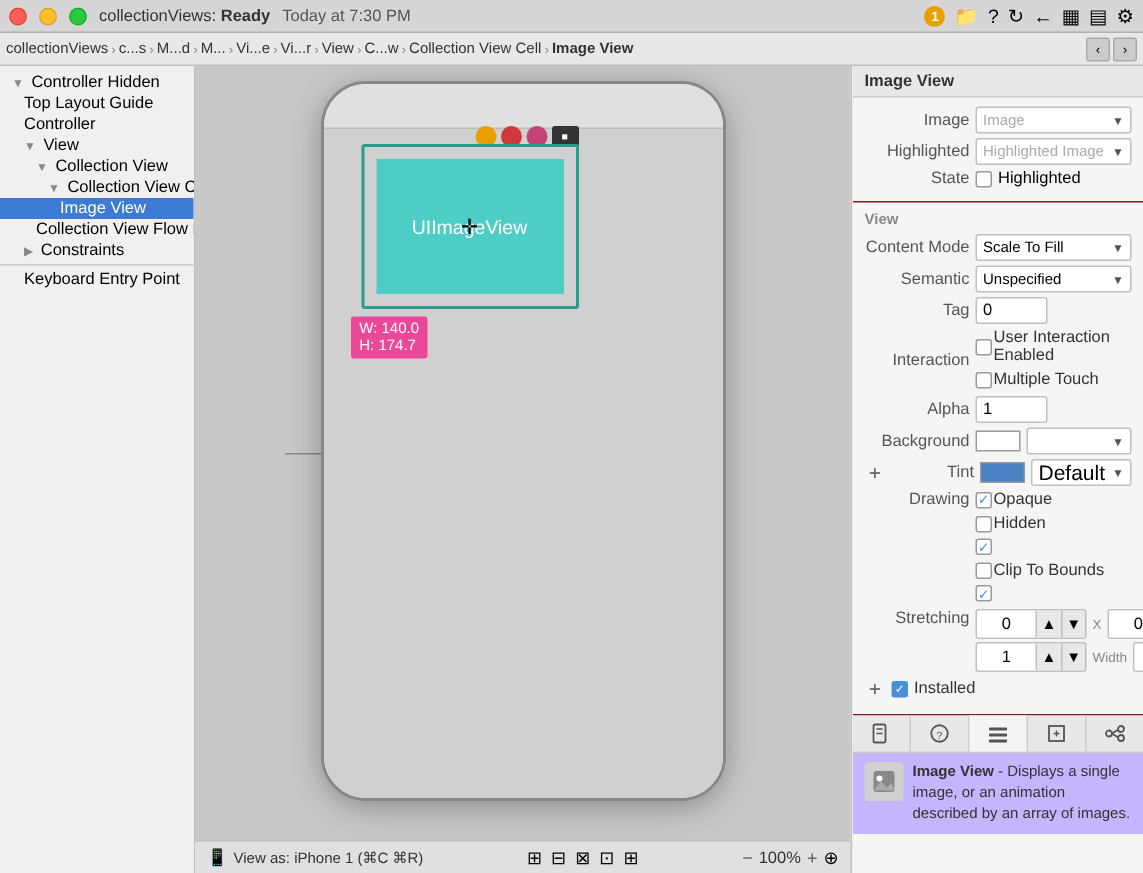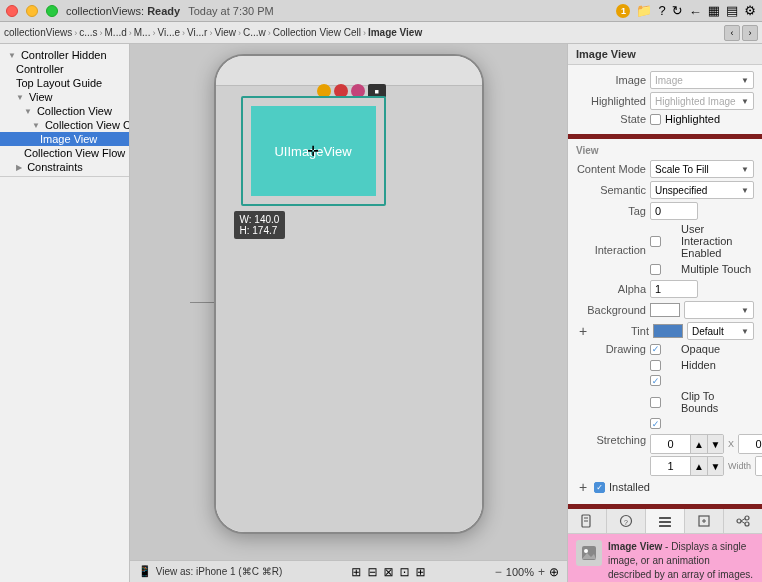--- a/index.html
+++ b/index.html
@@ -51,68 +51,68 @@
     .cell-image-view { position: absolute; top: 8px; left: 8px; right: 8px; bottom: 8px; background: #4ecdc4; display: flex; align-items: center; justify-content: center; }
     .cell-label { font-size: 13px; color: #fff; font-weight: 400; }
     .crosshair { position: absolute; top: 50%; left: 50%; transform: translate(-50%, -50%); color: #000; font-size: 14px; }
     .cell-ctrl-btn { width: 14px; height: 14px; border-radius: 50%; display: flex; align-items: center; justify-content: center; font-size: 8px; color: #fff; cursor: pointer; }
     .ctrl-orange { background: #e8a000; }
     .ctrl-red { background: #d0393b; }
     .ctrl-pink { background: #c4447a; }
     .ctrl-black { background: #333; width: 18px; border-radius: 2px; }
 
     
-    .dimension-tooltip { position: absolute; top: 125px; left: 18px; background: #404040; color: #fff; padding: 3px 6px; font-size: 10px; border-radius: 2px; }
+    .dimension-tooltip { position: absolute; top: 125px; left: 18px; background: #ec4899; color: #fff; padding: 3px 6px; font-size: 10px; border-radius: 2px; }
 
     
     .arrow-indicator { position: absolute; left: 60px; top: 50%; transform: translateY(-50%); display: flex; align-items: center; color: #888; }
     .arrow-line { width: 50px; height: 1px; background: #888; }
     .arrow-head { font-size: 14px; color: #888; }
 
     
     .bottom-bar { height: 22px; background: #e0e0e0; border-top: 1px solid #c0c0c0; display: flex; align-items: center; padding: 0 8px; gap: 8px; flex-shrink: 0; }
     .bottom-left { display: flex; align-items: center; gap: 4px; }
     .bottom-center { margin: 0 auto; display: flex; align-items: center; gap: 6px; }
     .bottom-right { display: flex; align-items: center; gap: 4px; }
     .view-as-label { font-size: 10px; color: #333; }
     .zoom-label { font-size: 11px; color: #333; }
     .zoom-btn { font-size: 12px; color: #555; cursor: pointer; }
 
     
     .right-panel { width: 195px; background: #f5f5f5; border-left: 1px solid #c0c0c0; overflow-y: auto; flex-shrink: 0; }
     .panel-header { background: #e8e8e8; border-bottom: 1px solid #ccc; padding: 4px 8px; font-size: 11px; font-weight: 600; color: #333; }
-    .panel-section { padding: 6px 8px; border-bottom: 5px solid #7f1d1d; }
+    .panel-section { padding: 6px 8px; border-bottom: 1px solid #7f1d1d; }
     .panel-section-label { font-size: 10px; color: #888; margin-bottom: 4px; font-weight: 600; text-transform: none; }
     .field-row { display: flex; align-items: center; margin-bottom: 3px; gap: 4px; }
     .field-label { font-size: 11px; color: #555; width: 70px; flex-shrink: 0; text-align: right; }
     .field-input { flex: 1; height: 18px; border: 1px solid #c0c0c0; border-radius: 2px; background: #fff; padding: 0 4px; font-size: 11px; display: flex; align-items: center; }
     .field-dropdown { flex: 1; height: 18px; border: 1px solid #c0c0c0; border-radius: 2px; background: #fff; padding: 0 4px; font-size: 11px; display: flex; align-items: center; justify-content: space-between; cursor: pointer; }
     .dropdown-arrow { color: #555; font-size: 8px; }
-    .checkbox-row { display: flex; align-items: center; gap: 20px; margin-bottom: 2px; }
+    .checkbox-row { display: flex; align-items: center; gap: 1px; margin-bottom: 2px; }
     .checkbox { width: 11px; height: 11px; border: 1px solid #999; border-radius: 2px; background: #fff; display: flex; align-items: center; justify-content: center; flex-shrink: 0; }
     .checkbox.checked { background: #fff; }
     .checkbox.checked::after { content: '✓'; font-size: 9px; color: #4a90d9; }
     .checkbox-label { font-size: 11px; color: #333; }
     .color-swatch { width: 30px; height: 14px; border: 1px solid #999; background: white; flex-shrink: 0; }
     .color-swatch.blue { background: #4a7fc1; }
     .add-btn { font-size: 14px; color: #555; cursor: pointer; width: 14px; text-align: center; }
     .stepper { display: flex; border: 1px solid #c0c0c0; border-radius: 2px; overflow: hidden; }
     .stepper-val { width: 40px; height: 18px; border-right: 1px solid #c0c0c0; background: #fff; font-size: 11px; display: flex; align-items: center; justify-content: center; }
     .stepper-btn { width: 16px; height: 18px; background: #e8e8e8; display: flex; align-items: center; justify-content: center; font-size: 10px; cursor: pointer; }
     .stepper-btn:last-child { border-left: 1px solid #c0c0c0; }
 
     
     .panel-tabs { display: flex; border-bottom: 1px solid #ccc; background: #e8e8e8; }
     .panel-tab { flex: 1; height: 24px; display: flex; align-items: center; justify-content: center; cursor: pointer; border-right: 1px solid #ccc; font-size: 10px; }
     .panel-tab:last-child { border-right: none; }
     .panel-tab.active { background: #f5f5f5; }
     .panel-tab svg { width: 14px; height: 14px; }
 
     
-    .description-area { padding: 6px 8px; background: #f9a8d4; }
+    .description-area { padding: 6px 8px; background: #c4b5fd; }
     .desc-icon-row { display: flex; align-items: flex-start; gap: 6px; }
     .desc-icon { width: 26px; height: 26px; background: #d0d0d0; border-radius: 3px; flex-shrink: 0; display: flex; align-items: center; justify-content: center; }
     .desc-text { font-size: 10px; color: #333; line-height: 1.4; }
     .desc-title { font-weight: 600; }
 
     
     .warning-badge { background: #e8a000; color: #fff; border-radius: 50%; width: 14px; height: 14px; display: flex; align-items: center; justify-content: center; font-size: 9px; font-weight: bold; }
     .installed-checkbox { width: 11px; height: 11px; border: 1px solid #4a90d9; border-radius: 2px; background: #4a90d9; display: flex; align-items: center; justify-content: center; }
     .installed-checkbox::after { content: '✓'; font-size: 8px; color: #fff; }
   </style>
@@ -187,24 +187,24 @@
 </div>
 
 <div class="main-layout">
 
   <div class="sidebar">
     <div class="sidebar-item">
       <span class="expand-arrow">▼</span>
       <span>Controller Hidden</span>
     </div>
     <div class="sidebar-item indented1">
+      <span>Top Layout Guide</span>
+    </div>
+    <div class="sidebar-item indented1">
       <span>Controller</span>
-    </div>
-    <div class="sidebar-item indented1">
-      <span>Top Layout Guide</span>
     </div>
     <div class="sidebar-item indented1">
       <span class="expand-arrow">▼</span>
       <span>View</span>
     </div>
     <div class="sidebar-item indented2">
       <span class="expand-arrow">▼</span>
       <span>Collection View</span>
     </div>
     <div class="sidebar-item indented3">
@@ -215,20 +215,23 @@
       <span>Image View</span>
     </div>
     <div class="sidebar-item indented2">
       <span>Collection View Flow Lay...</span>
     </div>
     <div class="sidebar-item indented1">
       <span class="expand-arrow">▶</span>
       <span>Constraints</span>
     </div>
     <div class="sidebar-divider"></div>
+    <div class="sidebar-item indented1">
+      <span>Keyboard Entry Point</span>
+    </div>
   </div>
 
   <div class="canvas-area">
     <div class="canvas-content">
 
       <div class="arrow-indicator">
         <div class="arrow-line"></div>
         <div class="arrow-head">▶</div>
       </div>
 
@@ -365,21 +368,21 @@
           <span></span>
           <span class="dropdown-arrow">▼</span>
         </div>
       </div>
 
       <div class="field-row">
         <span class="add-btn">+</span>
         <span class="field-label" style="width:55px;">Tint</span>
         <div class="color-swatch blue"></div>
         <div class="field-dropdown">
-          <span style="font-size:10px;">Default</span>
+          <span style="font-size:14px;">Default</span>
           <span class="dropdown-arrow">▼</span>
         </div>
       </div>
 
       <div class="field-row" style="align-items:flex-start;">
         <span class="field-label">Drawing</span>
         <div style="display:flex;flex-direction:column;gap:2px;">
           <div class="checkbox-row">
             <div class="checkbox checked"></div>
             <span class="checkbox-label">Opaque</span>

